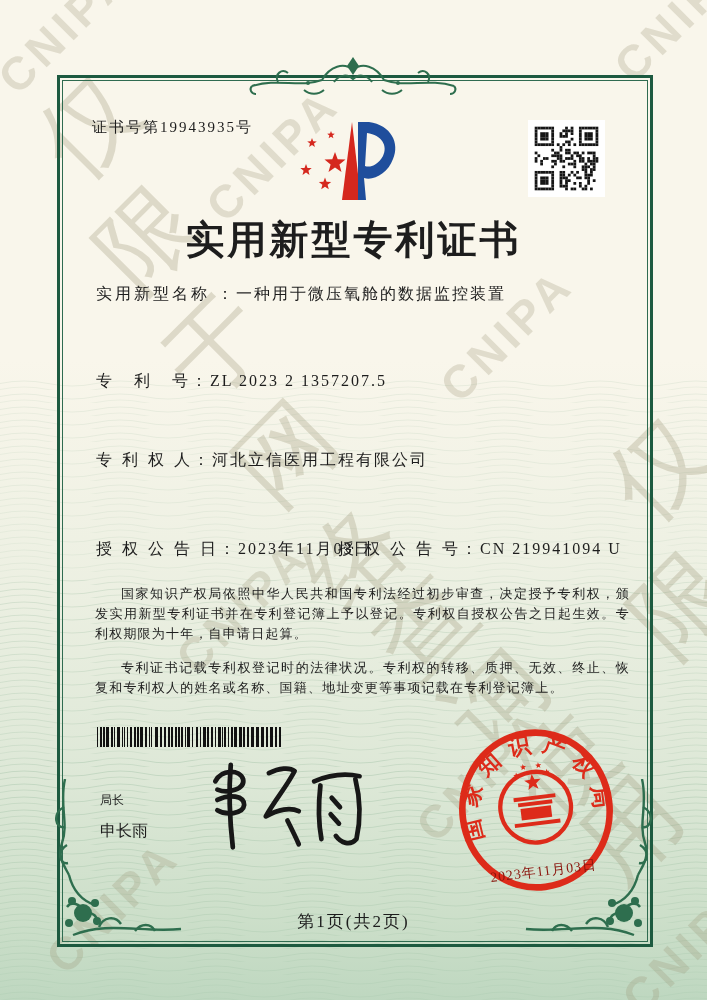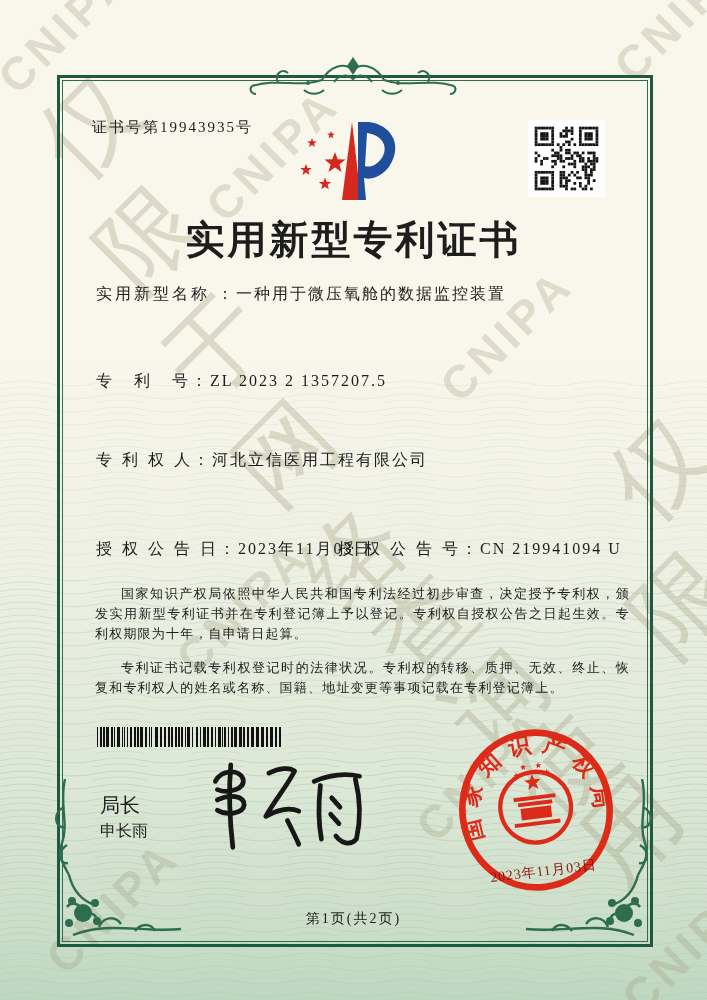--- a/index.html
+++ b/index.html
@@ -28,28 +28,28 @@
   .title{position:absolute;left:0;width:100%;top:213px;text-align:center;
          font-size:39px;font-weight:700;letter-spacing:3px;}
   .frow{position:absolute;left:96px;width:545px;font-size:16px;white-space:nowrap;}
   .flabel{letter-spacing:3px;}
   .fvalue{letter-spacing:2px;}
   .pair2{position:absolute;left:242px;top:0;}
   .paras{position:absolute;left:95px;top:570px;width:535px;font-size:13px;line-height:20px;
          letter-spacing:1.2px;text-align:justify;}
   .paras p{margin:14px 0 9px 0;text-indent:2em;}
   .barcode{position:absolute;left:97px;top:727px;line-height:0;}
-  .signer-title{position:absolute;left:100px;top:792px;font-size:20px;
+  .signer-title{position:absolute;left:100px;top:792px;font-size:12px;
         font-family:"Liberation Sans","DejaVu Sans",sans-serif;}
   .signer-name{position:absolute;left:100px;top:821px;font-size:16px;
         font-family:"Liberation Sans","DejaVu Sans",sans-serif;}
   .sig{position:absolute;left:205px;top:756px;width:170px;height:94px;}
   .seal{position:absolute;left:450px;top:718px;width:172px;height:184px;}
   .pageinfo{position:absolute;left:0;width:100%;top:910px;text-align:center;
-        font-size:14px;letter-spacing:2px;}
+        font-size:17px;letter-spacing:2px;}
   .contbox{position:absolute;left:50%;transform:translateX(-50%);top:943px;background:#fff;
         padding:10px 26px;font-size:15px;letter-spacing:4px;white-space:nowrap;}
 </style>
 </head>
 <body>
 
 <div class="page">
 
   <svg class="waves" width="707" height="1000" viewBox="0 0 707 1000">
     <defs>

